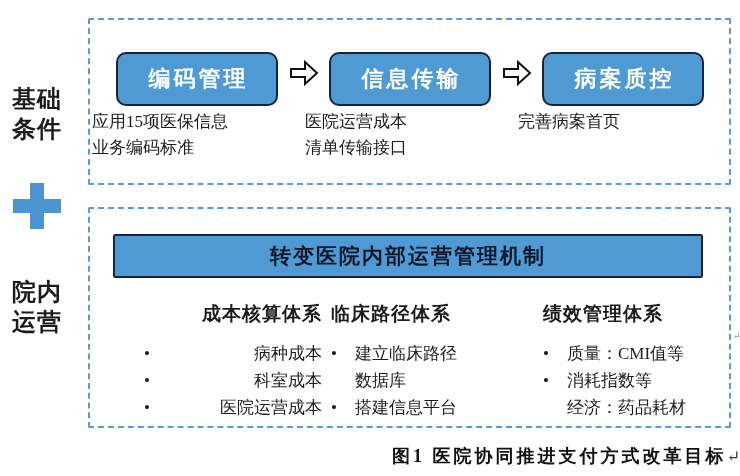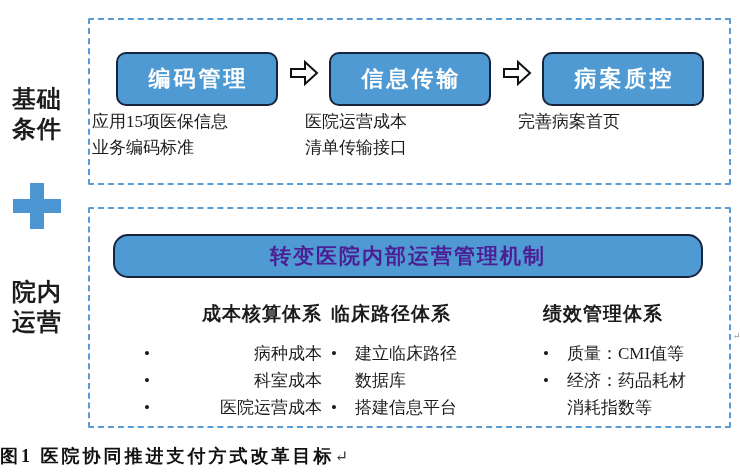--- a/index.html
+++ b/index.html
@@ -36,37 +36,37 @@
   .desc{
     position:absolute;top:109px;width:210px;
     font-size:17px;line-height:26px;
   }
   .d1{left:92px;}.d2{left:305px;}.d3{left:518px;}
   .desc .ln{display:block;}
 
   
   .op-header{
     position:absolute;left:113px;top:234px;width:590px;height:44px;
-    background:#4f9ad2;border:2.5px solid #16243d;border-radius:15px;
-    color:#4c1d95;font-weight:bold;font-size:21px;letter-spacing:2px;
+    background:#4f9ad2;border:2.5px solid #16243d;border-radius:2px;
+    color:#0f172a;font-weight:bold;font-size:21px;letter-spacing:2px;
     display:flex;align-items:center;justify-content:center;
   }
   .col{position:absolute;top:301px;}
   .col1{left:124px;width:198px;text-align:right;}
   .col2{left:329px;width:202px;}
   .col3{left:541px;width:188px;}
   .col-title{font-size:19px;font-weight:bold;letter-spacing:1px;margin:0 0 13px 2px;}
   .li{display:flex;font-size:17px;line-height:27px;}
   .dot{width:26px;padding-left:2px;}
   .txt{flex:1;}
   .txt .ln{display:block;}
 
   
   .caption{
-    position:absolute;left:0;right:0;top:444px;text-align:left;
+    position:absolute;left:0;right:0;top:444px;text-align:right;
     font-size:18px;font-weight:bold;letter-spacing:3px;color:#111;
   }
   .ret{font-weight:normal;letter-spacing:0;font-size:16px;color:#333;}
   .page-ret{position:absolute;left:733px;top:331px;font-size:9px;color:#8a9ab0;}
 </style>
 </head>
 <body>
 
 <div class="canvas">
 
@@ -161,22 +161,22 @@
     <div class="col-title">绩效管理体系</div>
     <div class="li">
       <span class="dot">•</span>
       <span class="txt">
           <span class="ln">质量：CMI值等</span>
         </span>
     </div>
     <div class="li">
       <span class="dot">•</span>
       <span class="txt">
+        <span class="ln">消耗指数等</span>
         <span class="ln">经济：药品耗材</span>
-        <span class="ln">消耗指数等</span>
       </span>
     </div>
   </div>
 
   <div class="page-ret">↵</div>
 
   <div class="caption">
     <span>图1 医院协同推进支付方式改革目标</span><span class="ret">↵</span>
   </div>
 

